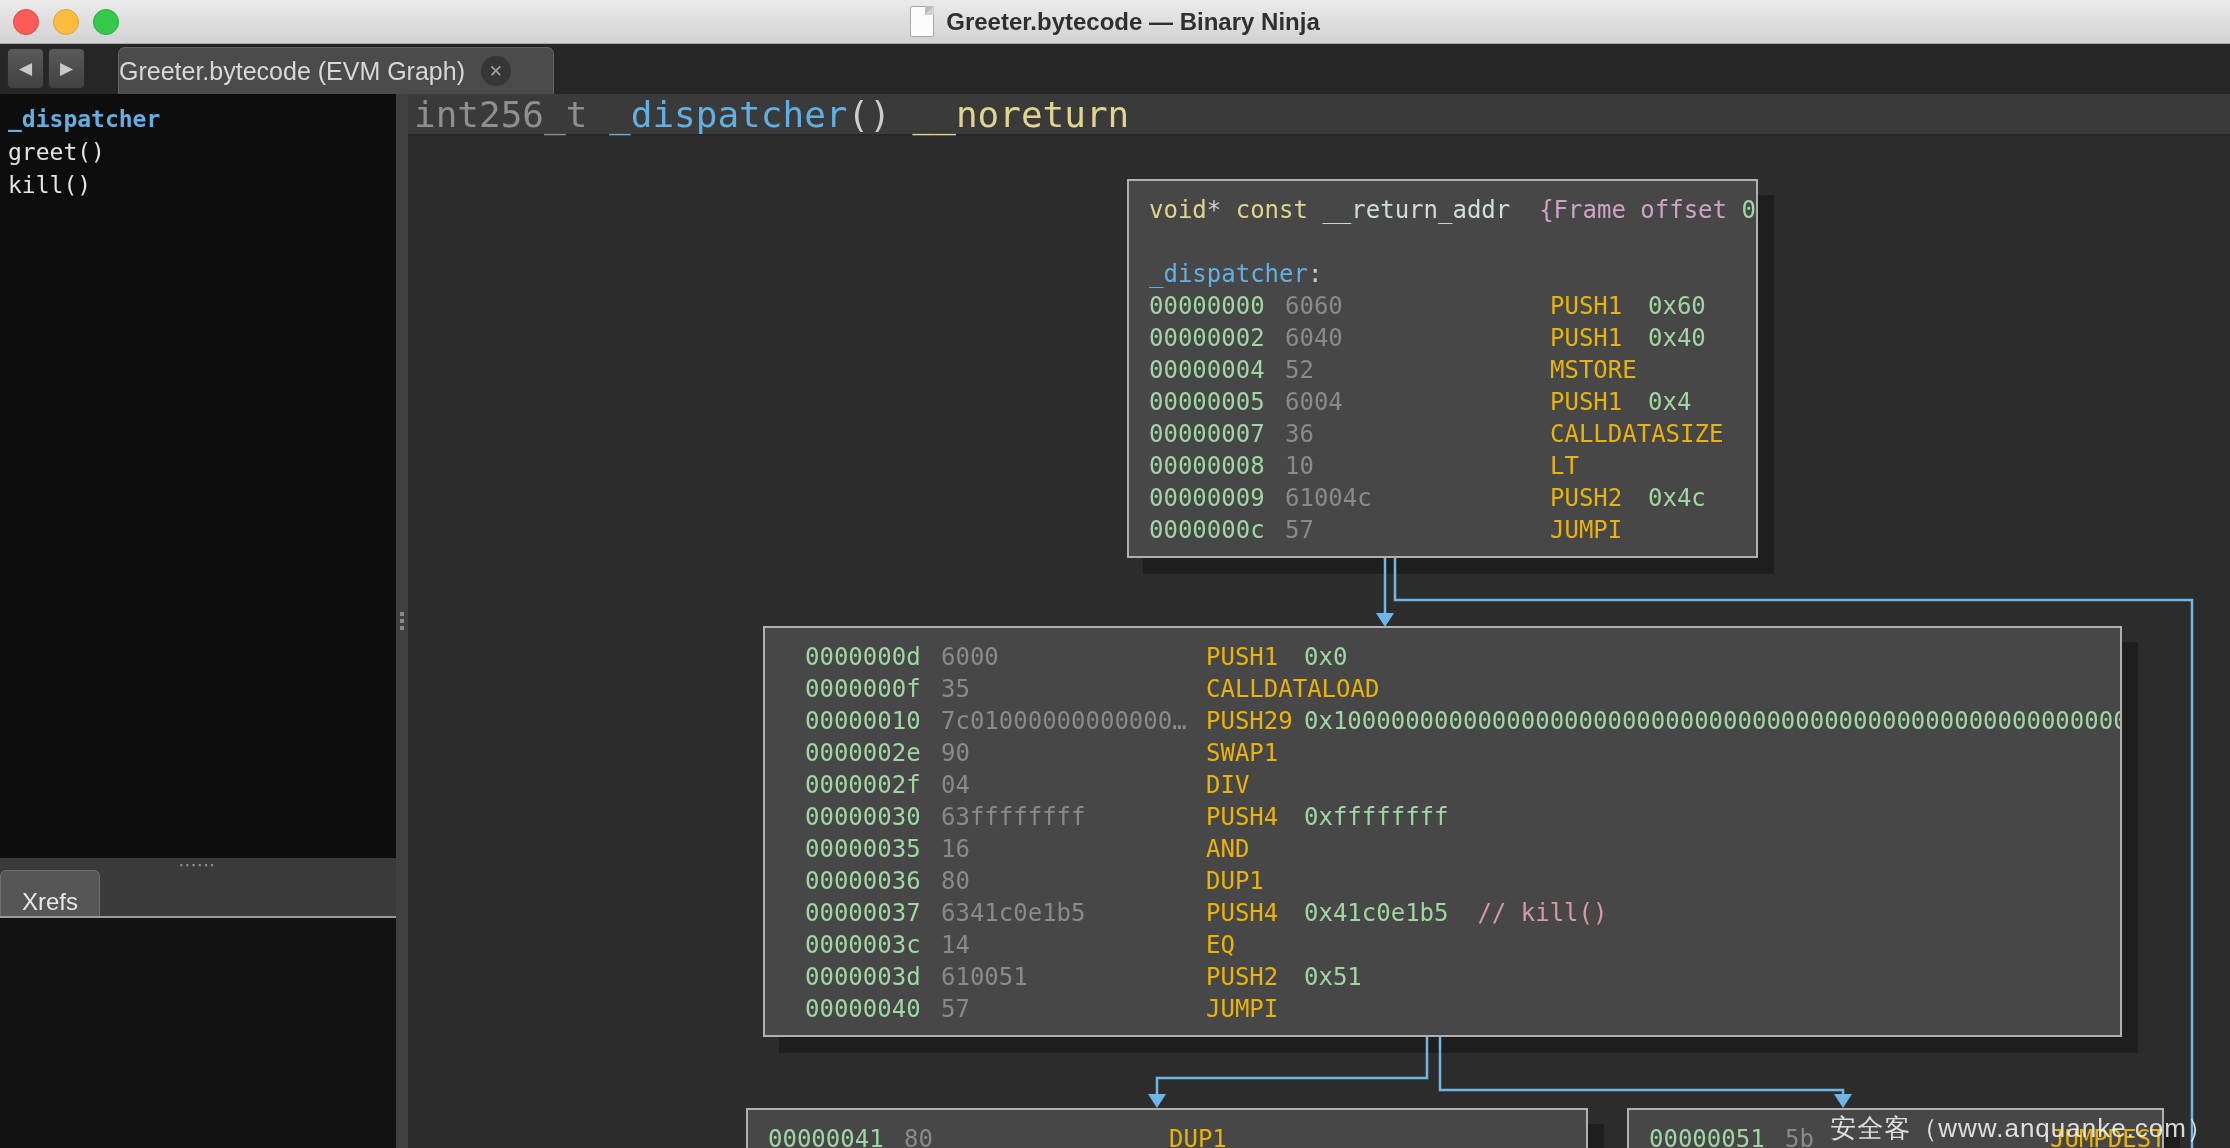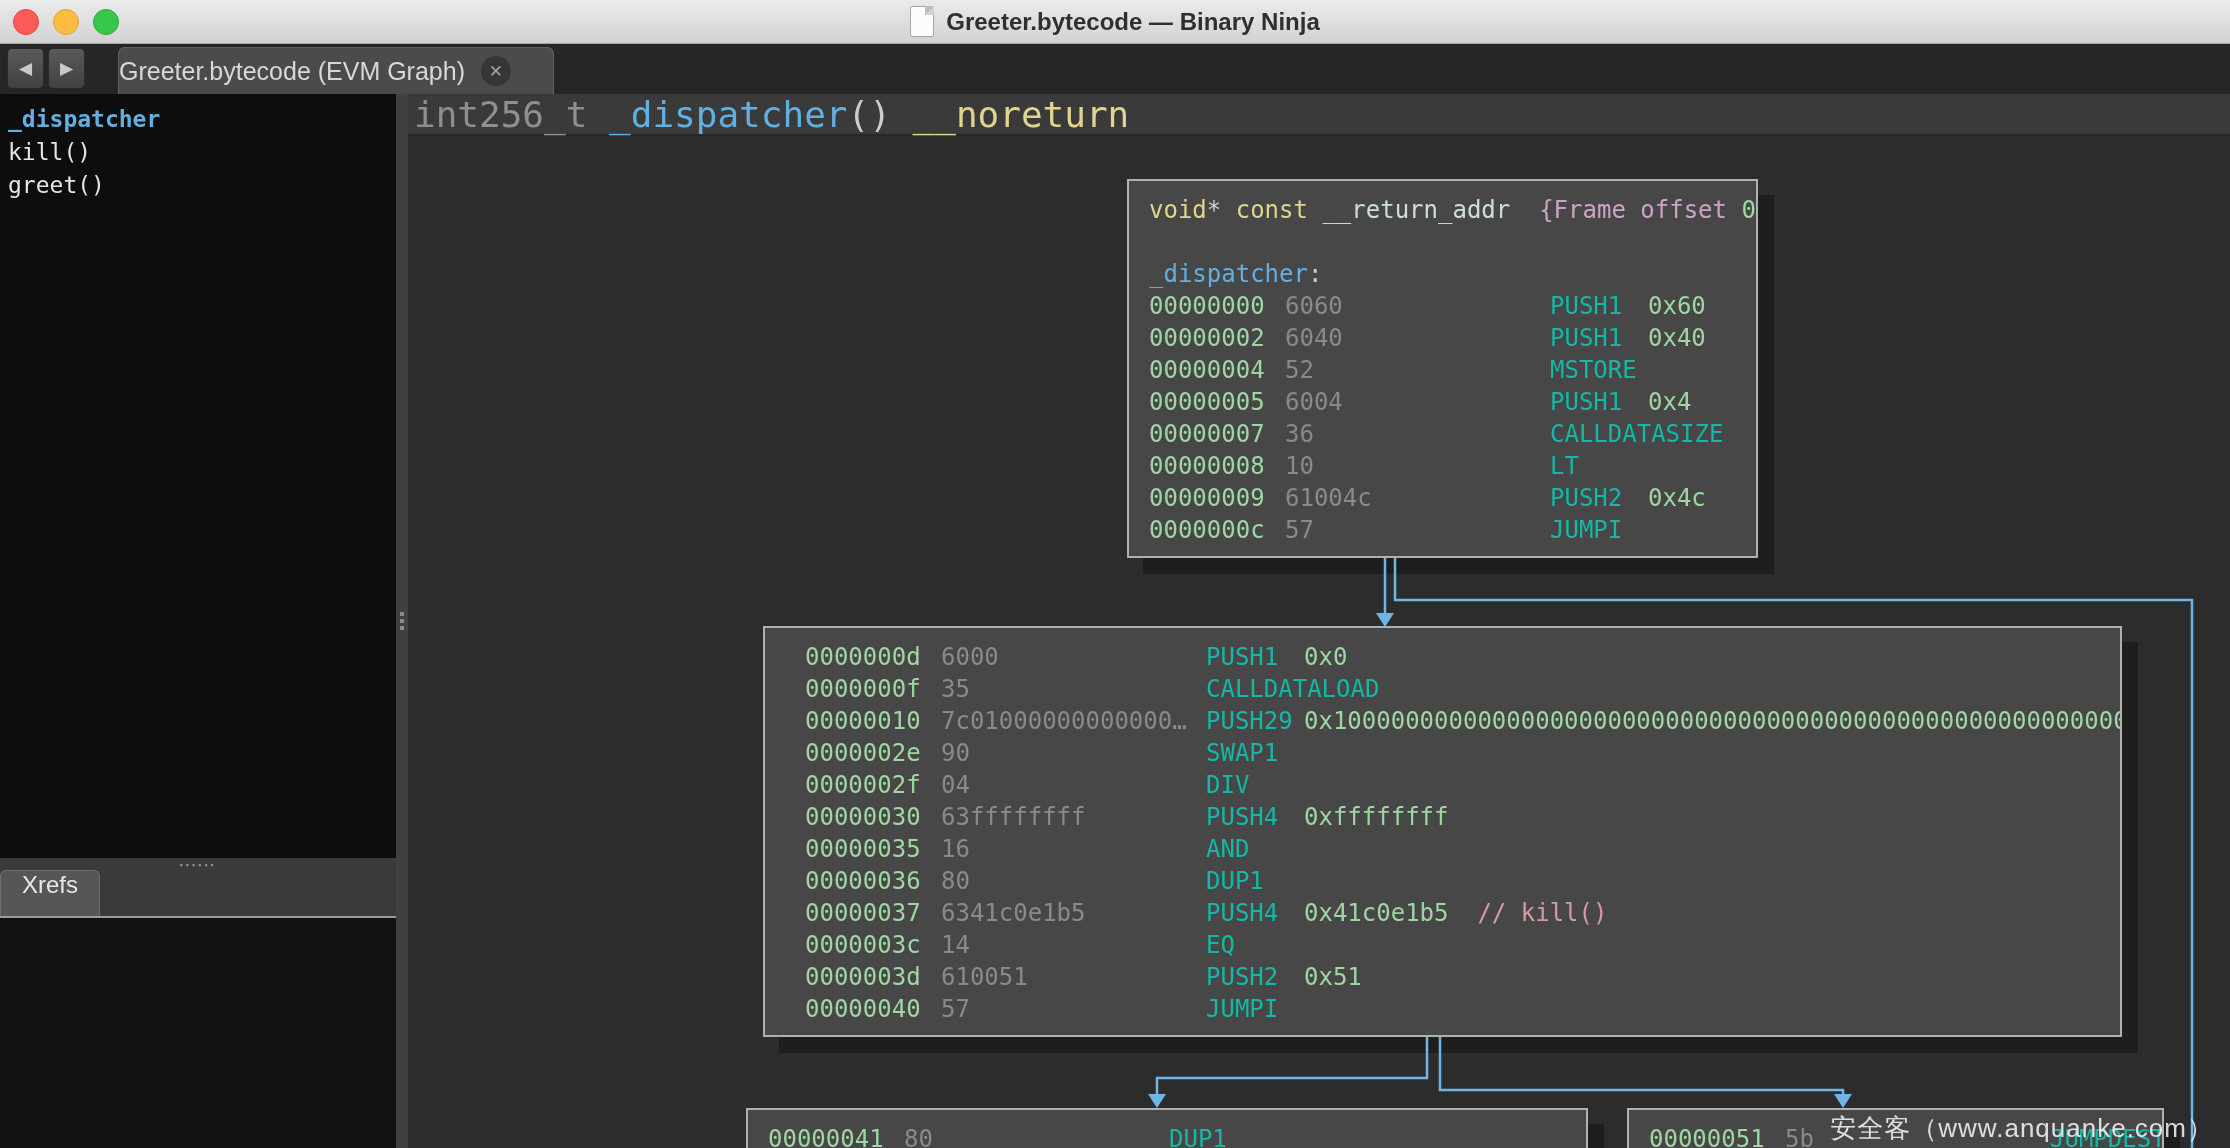--- a/index.html
+++ b/index.html
@@ -42,21 +42,21 @@
   .funclist { height:764px; background:#0d0d0d; padding:9px 0 0 8px;
     font-family:"DejaVu Sans Mono", monospace; font-size:23px; line-height:33px; }
   .fn-item { color:#e4e4e4; white-space:pre; cursor:pointer; }
   .fn-item.current { color:#62b0e3; font-weight:bold; }
   .panel-strip { position:relative; height:60px; background:#3a3a3a;
     border-bottom:2px solid #9a9a9a; }
   .dots { position:absolute; top:2px; left:50%; transform:translateX(-50%);
     color:#8f8f8f; font-size:9px; letter-spacing:3px; cursor:row-resize; }
   .xrefs-tab { position:absolute; left:0; bottom:0; width:100px; height:46px;
     background:#565656; border:1px solid #6e6e6e; border-bottom:none;
-    border-radius:6px 6px 0 0; display:flex; align-items:flex-start; justify-content:center;
+    border-radius:6px 6px 0 0; display:flex; align-items:flex-end; justify-content:center;
     color:#e8e8e8; font-size:24px; cursor:pointer; }
   .xrefs-body { flex:1; background:#111111; }
 
   .splitter { width:12px; background:#404040; position:relative; cursor:col-resize; }
   .split-dots { position:absolute; left:4px; top:518px; width:4px; height:4px;
     background:#8a8a8a; box-shadow:0 7px 0 #8a8a8a, 0 14px 0 #8a8a8a; }
 
   
   .graphpane { flex:1; display:flex; flex-direction:column; }
   .sig { height:42px; background:#3a3a3a; border-bottom:2px solid #272727;
@@ -69,21 +69,21 @@
   .ahead { fill:#6fb6e8; }
 
   .bb { position:absolute; z-index:1; background:#474747; border:2px solid #b0b0b0;
     box-shadow:16px 16px 0 0 #1e1e1e; overflow:hidden;
     font-family:"DejaVu Sans Mono", monospace; font-size:24px; line-height:32px; }
   .bb-content { padding:13px 0 0 20px; }
   .bline { height:32px; white-space:pre; }
   .irow { position:relative; height:32px; white-space:pre; }
   .r-addr  { position:absolute; left:0;   color:#9fd6a2; }
   .r-bytes { position:absolute; left:136px; color:#8a8a8a; }
-  .r-mn    { position:absolute; left:401px; color:#14b8a6; }
+  .r-mn    { position:absolute; left:401px; color:#eab308; }
   .r-op    { position:absolute; left:499px; color:#9fd6a2; }
   .r-cmt   { color:#d69aa2; }
 
   .tk-kw    { color:#e0d48e; }
   .tk-type  { color:#8f8f8f; }
   .tk-fn    { color:#62b0e3; }
   .tk-punct { color:#cdcdcd; }
   .tk-arg   { color:#cde0d2; }
   .tk-frame { color:#cfa3c9; }
   .tk-num   { color:#9fd6a2; }
@@ -120,22 +120,22 @@
     <span class="tab-close">
       <span>✕</span>
     </span>
   </div>
 </div>
 
 <div class="main">
   <div class="sidebar">
     <div class="funclist" id="funclist">
         <div class="fn-item current">_dispatcher</div>
+        <div class="fn-item">greet()</div>
         <div class="fn-item">kill()</div>
-        <div class="fn-item">greet()</div>
       </div>
     <div class="panel-strip">
       <span class="dots">▪▪▪▪▪▪</span>
       <div class="xrefs-tab">
         <span>Xrefs</span>
       </div>
     </div>
     <div class="xrefs-body"></div>
   </div>
 

